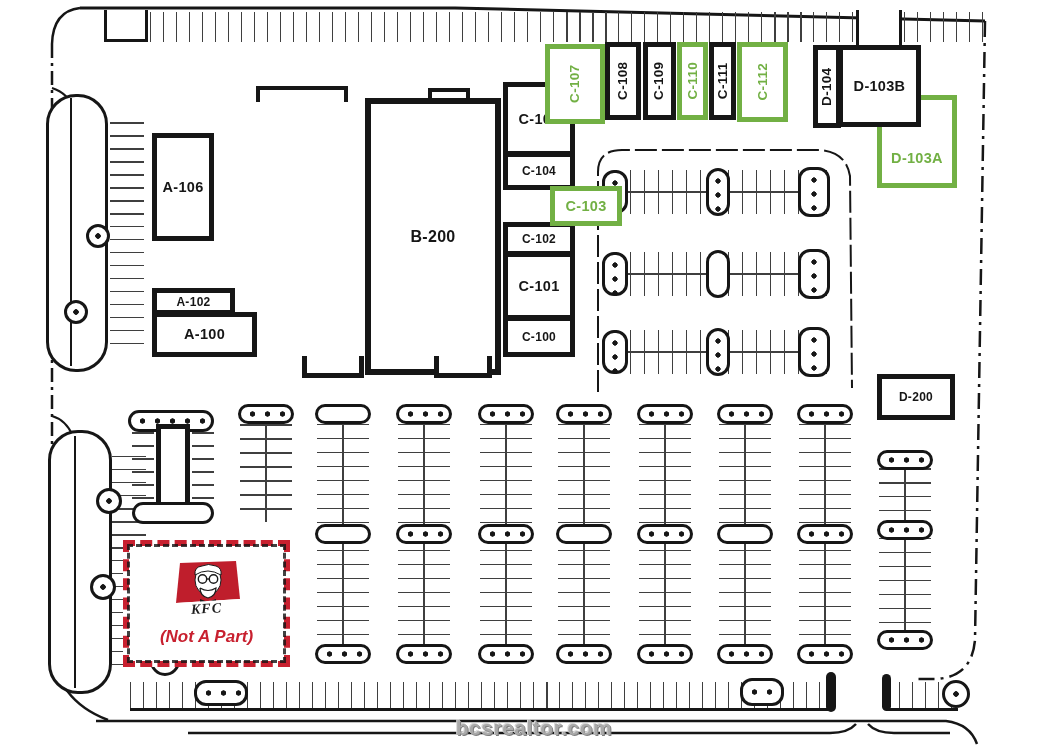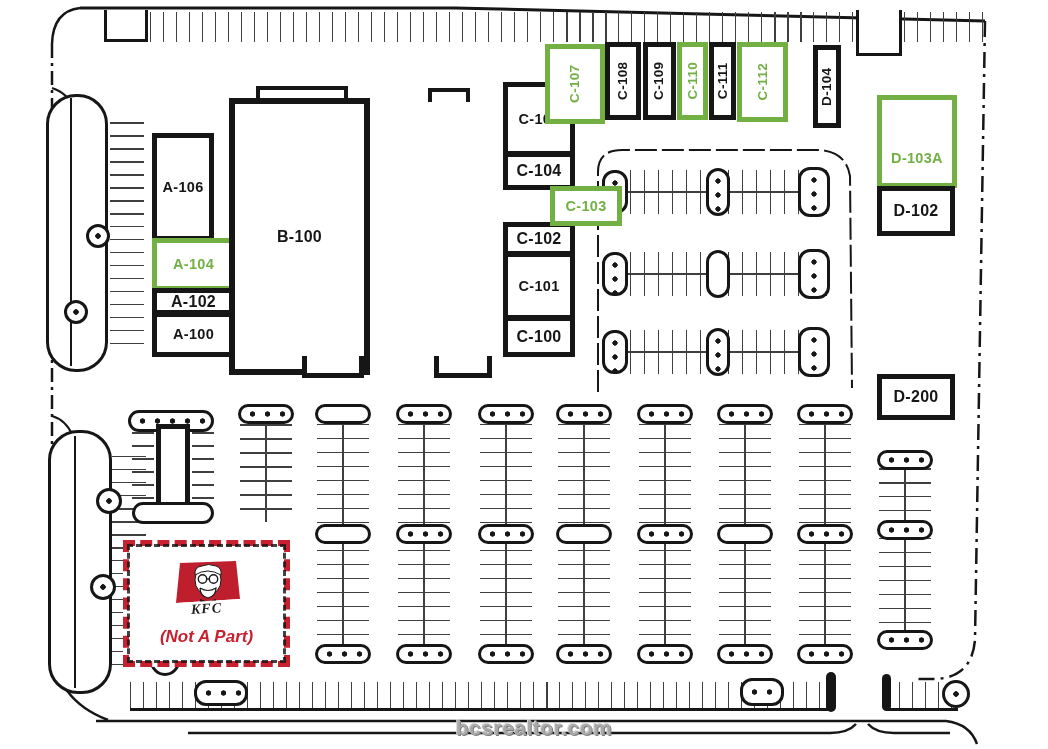--- a/index.html
+++ b/index.html
@@ -39,21 +39,21 @@
   .vline{position:absolute;z-index:1;background:var(--ink);width:2px;}
   .notch{position:absolute;z-index:2;background:#fff;border:3px solid var(--ink);border-top:none;}
   .gap{position:absolute;z-index:2;background:#fff;}
 
   
   .unit{position:absolute;z-index:3;background:#fff;border:5px solid var(--ink);color:var(--ink);
     display:flex;align-items:center;justify-content:center;font-weight:bold;font-size:14.5px;
     letter-spacing:.3px;line-height:1;}
   .unit.z4{z-index:4;}
   .unit.big{border-width:6px;font-size:16px;}
-  .unit.small{font-size:16px;}
+  .unit.small{font-size:12px;}
   .unit.hl{border-color:var(--highlight);color:var(--highlight);}
   .unit.rot{font-size:13.5px;}
   .unit.rot .lbl{transform:rotate(-90deg);white-space:nowrap;}
   .bump{position:absolute;z-index:2;background:#fff;border:4px solid var(--ink);border-bottom:none;}
   .bnotch{position:absolute;z-index:4;background:#fff;border:5px solid var(--ink);border-top:none;}
 
   
   .kfc{position:absolute;z-index:5;left:123px;top:540px;width:167px;height:127px;background:#fff;
     border:6px dashed var(--kfc_red);display:flex;flex-direction:column;align-items:center;justify-content:center;}
   .kfc-inner{position:absolute;inset:-2px;border:3px dashed rgba(20,20,20,.8);pointer-events:none;}
@@ -171,32 +171,29 @@
   <div class="island dh" style="left:194px;top:680px;width:54px;height:26px;"></div>
   <div class="island dh" style="left:740px;top:678px;width:44px;height:28px;"></div>
   <div class="blackbar" style="left:826px;top:672px;width:10px;height:40px;"></div>
   <div class="ticks-h combA" style="left:886px;top:682px;width:72px;height:29px;"></div>
   <div class="blackbar" style="left:882px;top:674px;width:9px;height:37px;"></div>
   <div class="circ" style="left:942px;top:680px;width:28px;height:28px;"></div>
 
   <div class="unit" style="left:152px;top:133px;width:62px;height:108px;">
       <span class="lbl">A-106</span>
     </div>
-  <div class="unit hl" style="left:152px;top:238px;width:83px;height:53px;">
-      <span class="lbl">A-104</span>
-    </div>
   <div class="unit small" style="left:152px;top:288px;width:83px;height:27px;">
       <span class="lbl">A-102</span>
     </div>
-  <div class="unit" style="left:152px;top:312px;width:83px;height:45px;">
+  <div class="unit" style="left:152px;top:312px;width:105px;height:45px;">
       <span class="lbl">A-100</span>
     </div>
 
-  <div class="unit big" style="left:229px;top:98px;width:141px;height:277px;">
-      <span class="lbl">B-100</span>
+  <div class="unit big" style="left:365px;top:98px;width:136px;height:277px;">
+      <span class="lbl">B-200</span>
     </div>
   <div class="bump" style="left:256px;top:86px;width:92px;height:16px;"></div>
   <div class="bump" style="left:428px;top:88px;width:42px;height:14px;"></div>
   <div class="bnotch" style="left:302px;top:356px;width:62px;height:22px;"></div>
   <div class="bnotch" style="left:434px;top:356px;width:58px;height:22px;"></div>
 
   <div class="unit" style="left:503px;top:82px;width:72px;height:74px;">
       <span class="lbl">C-105</span>
     </div>
   <div class="unit small" style="left:503px;top:152px;width:72px;height:38px;">
@@ -233,22 +230,22 @@
   <div class="unit hl rot" style="left:737px;top:42px;width:51px;height:80px;">
       <span class="lbl">C-112</span>
     </div>
 
   <div class="unit hl" style="left:877px;top:95px;width:80px;height:93px;align-items:flex-end;padding-bottom:18px;">
       <span class="lbl">D-103A</span>
     </div>
   <div class="unit rot z4" style="left:813px;top:45px;width:28px;height:83px;">
       <span class="lbl">D-104</span>
     </div>
-  <div class="unit small" style="left:877px;top:186px;width:78px;height:50px;">
-      <span class="lbl">D-102</span>
+  <div class="unit z4" style="left:838px;top:45px;width:83px;height:82px;">
+      <span class="lbl">D-103B</span>
     </div>
   <div class="unit small" style="left:877px;top:374px;width:78px;height:46px;">
       <span class="lbl">D-200</span>
     </div>
 
   <div class="kfc">
     <div class="kfc-inner"></div>
     <svg width="86" height="64" viewBox="0 0 86 64">
       <polygon points="16,2 72,0 76,38 12,42" fill="#bf1e2c"></polygon>
       <ellipse cx="44" cy="19" rx="13" ry="15" fill="#ffffff" stroke="#1a1a1a" stroke-width="1"></ellipse>

